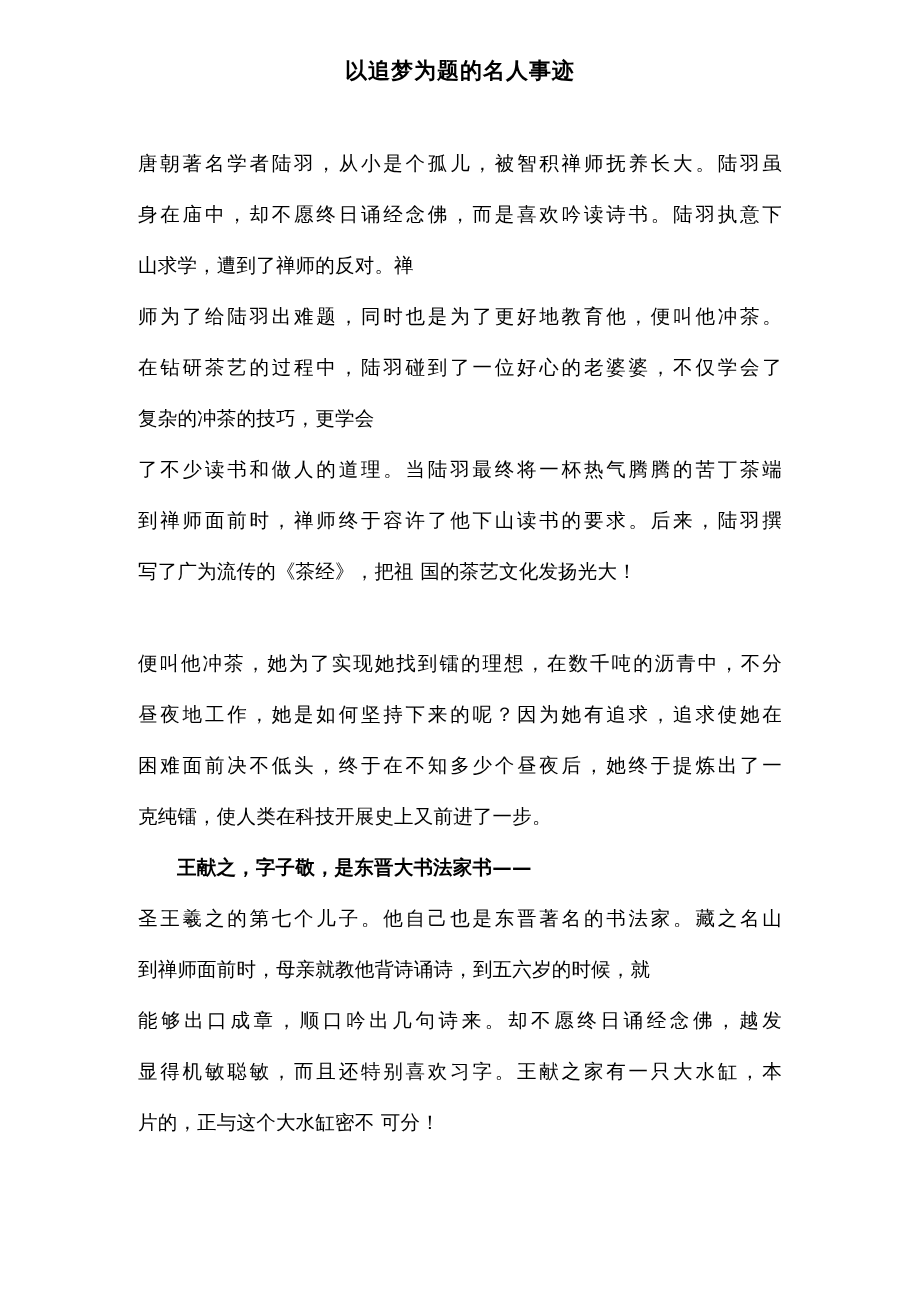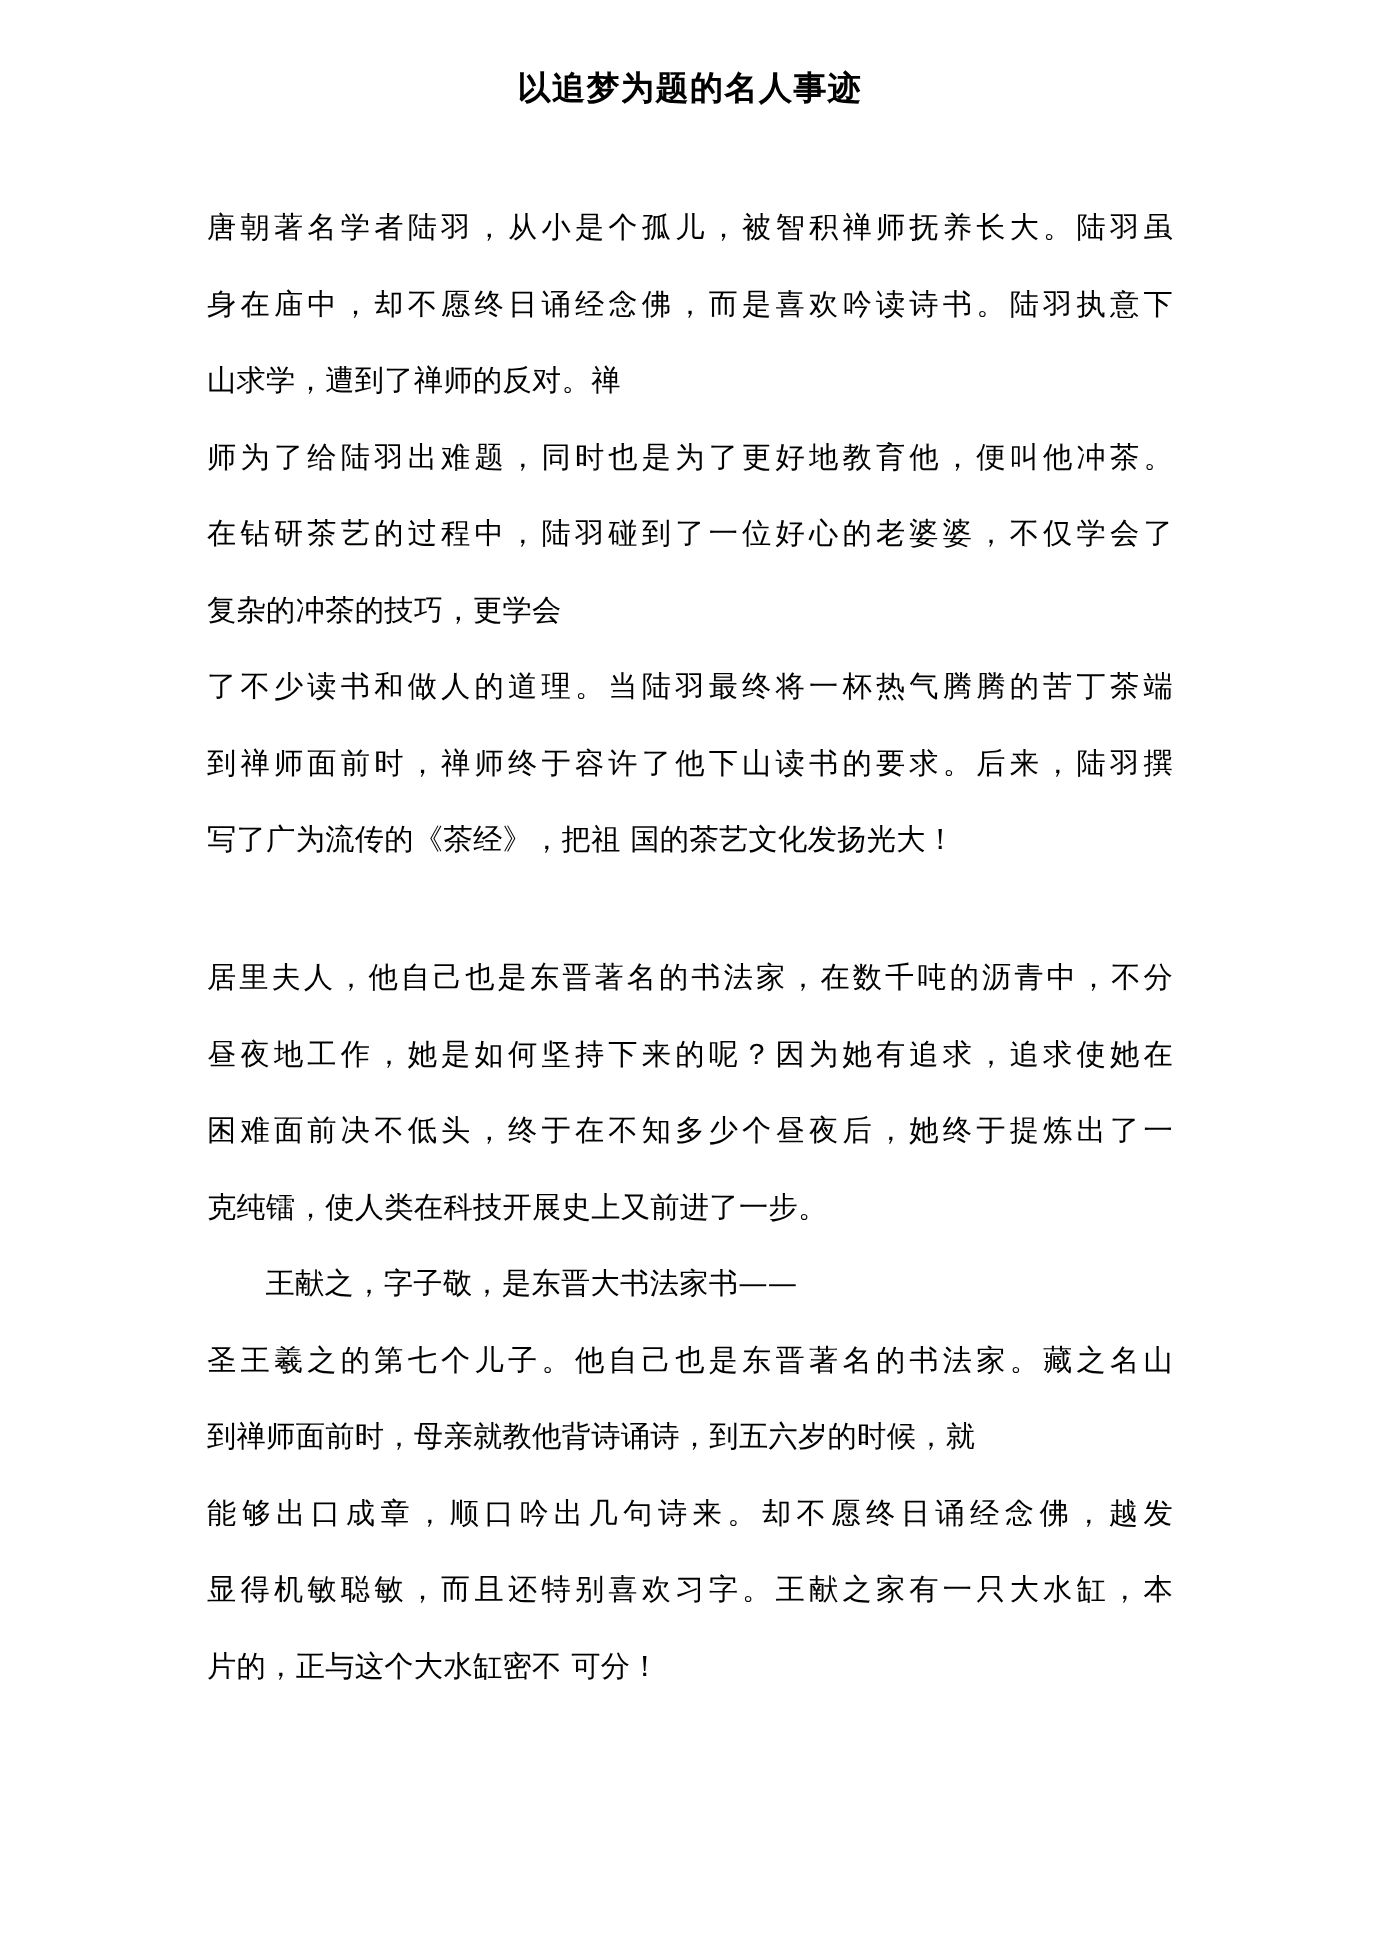--- a/index.html
+++ b/index.html
@@ -22,41 +22,42 @@
     box-sizing: border-box;
     padding: 0 138px;
   }
   .doc-title {
     text-align: center;
     font-family: "DejaVu Sans", "Liberation Sans", sans-serif;
     font-weight: bold;
     font-size: 22px;
     letter-spacing: 1px;
     margin: 0;
-    padding-top: 44px;
+    padding-top: 56px;
   }
   .body-block {
     margin-top: 52px;
   }
   .para {
     font-size: 19.5px;
     line-height: 51px;
     text-align: justify;
     text-justify: inter-ideograph;
     margin: 0;
     letter-spacing: 0.2px;
   }
   .para + .para {
     margin-top: 0;
   }
   .para.gap {
     margin-top: 41px;
   }
   .para.indent {
     text-indent: 2em;
+    font-weight: bold;
   }
   .nowrap-line {
     white-space: nowrap;
   }
 </style>
 </head>
 <body>
 
 <div class="page">
 
@@ -70,21 +71,21 @@
       <span class="nowrap-line">山求学，遭到了禅师的反对。禅</span><br>
       <span class="nowrap-line">师为了给陆羽出难题，同时也是为了更好地教育他，便叫他冲茶。</span>
       <span class="nowrap-line">在钻研茶艺的过程中，陆羽碰到了一位好心的老婆婆，不仅学会了</span>
       <span class="nowrap-line">复杂的冲茶的技巧，更学会</span><br>
       <span class="nowrap-line">了不少读书和做人的道理。当陆羽最终将一杯热气腾腾的苦丁茶端</span>
       <span class="nowrap-line">到禅师面前时，禅师终于容许了他下山读书的要求。后来，陆羽撰</span>
       <span class="nowrap-line">写了广为流传的《茶经》，把祖  国的茶艺文化发扬光大！</span>
     </p>
 
     <p class="para gap">
-      <span class="nowrap-line">居里夫人，他自己也是东晋著名的书法家，在数千吨的沥青中，不分</span>
+      <span class="nowrap-line">便叫他冲茶，她为了实现她找到镭的理想，在数千吨的沥青中，不分</span>
       <span class="nowrap-line">昼夜地工作，她是如何坚持下来的呢？因为她有追求，追求使她在</span>
       <span class="nowrap-line">困难面前决不低头，终于在不知多少个昼夜后，她终于提炼出了一</span>
       <span class="nowrap-line">克纯镭，使人类在科技开展史上又前进了一步。</span>
     </p>
 
     <p class="para indent">
       <span class="nowrap-line">王献之，字子敬，是东晋大书法家书——</span>
     </p>
 
     <p class="para">

